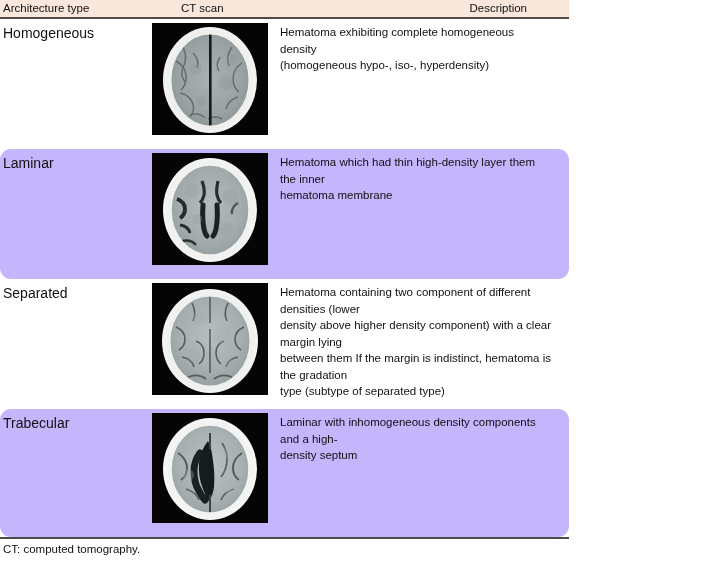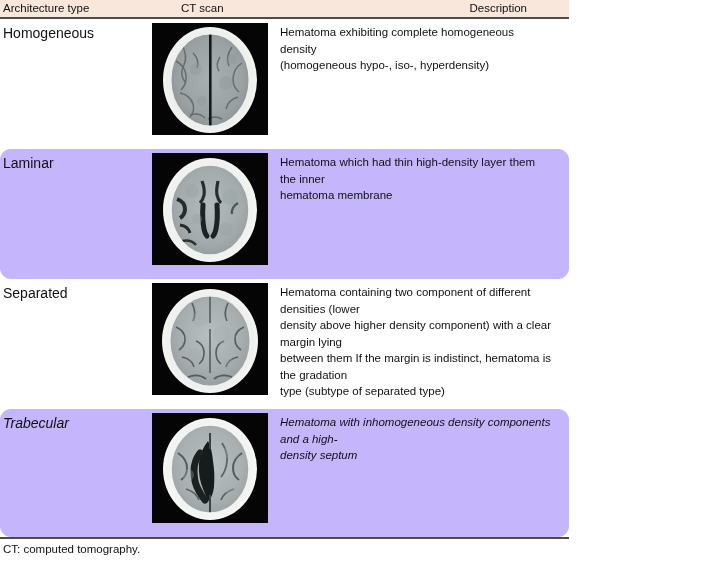--- a/index.html
+++ b/index.html
@@ -243,21 +243,21 @@
           <ellipse cx="58" cy="58" rx="42" ry="47" fill="none" stroke="#eff1ef" stroke-width="5"></ellipse>
         </svg>
       </div>
     </div>
     <div class="cell-desc">Hematoma containing two component of different densities (lower
 density above higher density component) with a clear margin lying
 between them If the margin is indistinct, hematoma is the gradation
 type (subtype of separated type)</div>
   </div>
 
-  <div class="row shaded" style="height:128px;font-style:italic;">
+  <div class="row shaded" style="height:128px;">
     <div class="cell-type">Trabecular</div>
     <div class="cell-scan">
       <div class="ct-frame" style="height:110px;">
         <svg width="116" height="110" viewBox="0 0 116 110" aria-hidden="true">
           <defs>
             <radialGradient id="brainG4" cx="50%" cy="46%" r="64%">
               <stop offset="0%" stop-color="#b9c1c2"></stop>
               <stop offset="60%" stop-color="#a8b0b1"></stop>
               <stop offset="100%" stop-color="#919999"></stop>
             </radialGradient>
@@ -282,20 +282,20 @@
           <g clip-path="url(#skullClip4)" opacity="0.32" fill="#aab2b3">
             <circle cx="40" cy="32" r="8"></circle>
             <circle cx="80" cy="38" r="8"></circle>
             <circle cx="76" cy="72" r="8"></circle>
             <circle cx="36" cy="62" r="6"></circle>
           </g>
           <ellipse cx="58" cy="56" rx="41" ry="46" fill="none" stroke="#f2f4f2" stroke-width="5.5"></ellipse>
         </svg>
       </div>
     </div>
-    <div class="cell-desc">Hematoma with inhomogeneous density components and a high-
+    <div class="cell-desc">Laminar with inhomogeneous density components and a high-
 density septum</div>
   </div>
 
   <div class="footnote-rule"></div>
   <div class="footnote">CT: computed tomography.</div>
 
 </div>
 
 </body></html>

